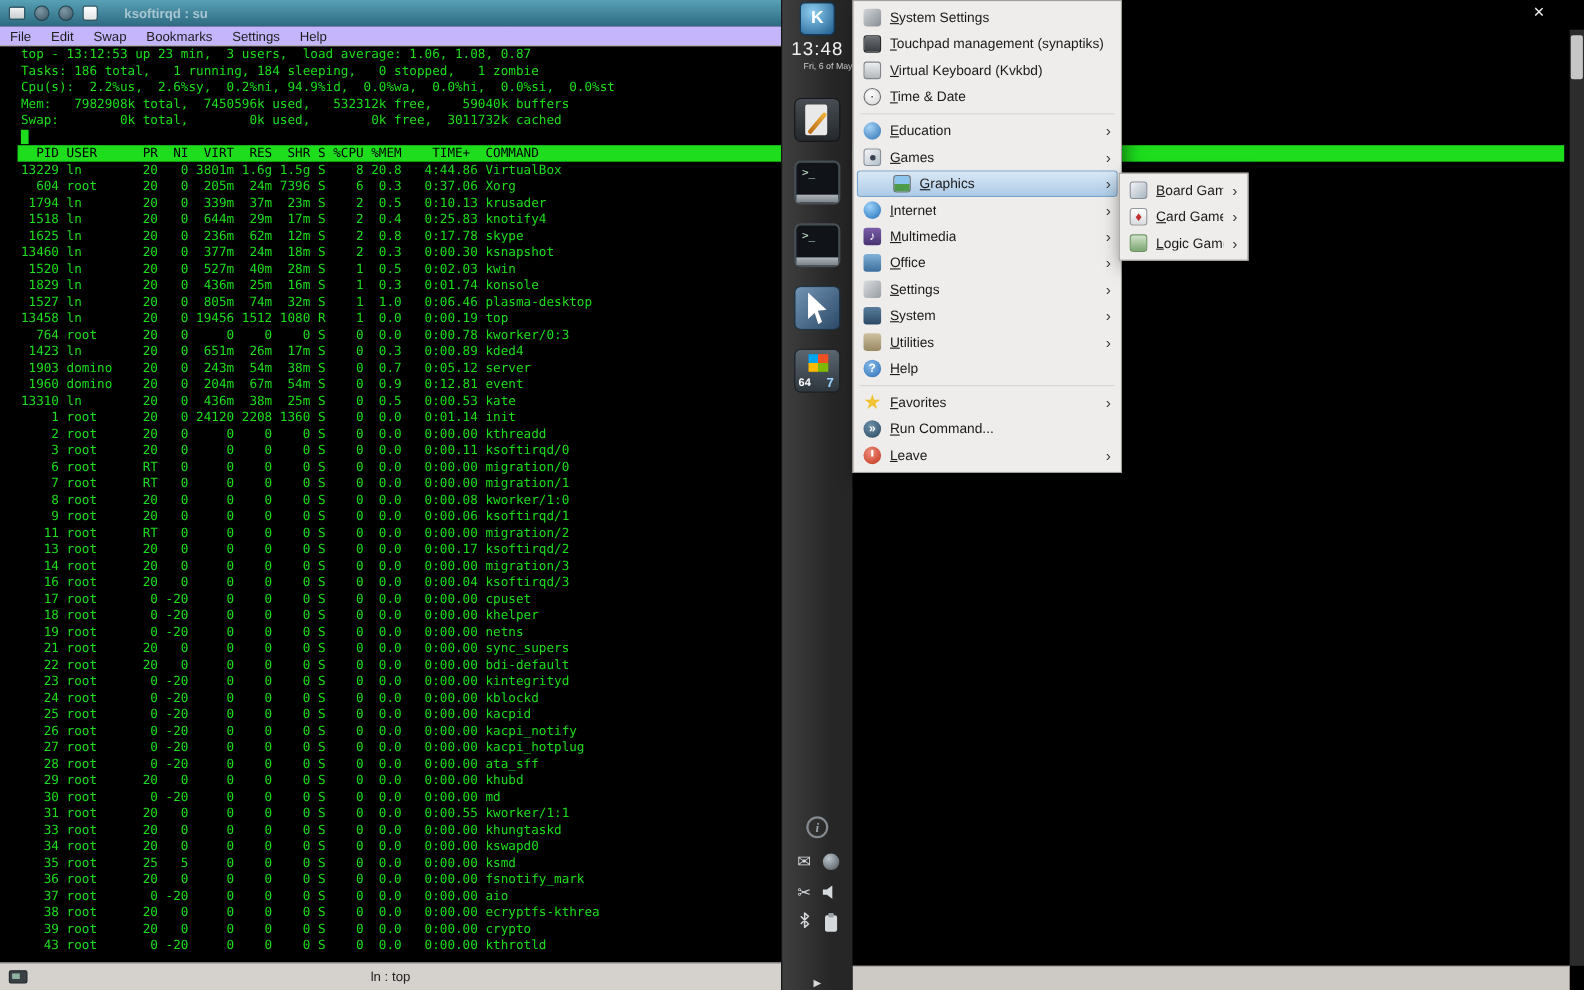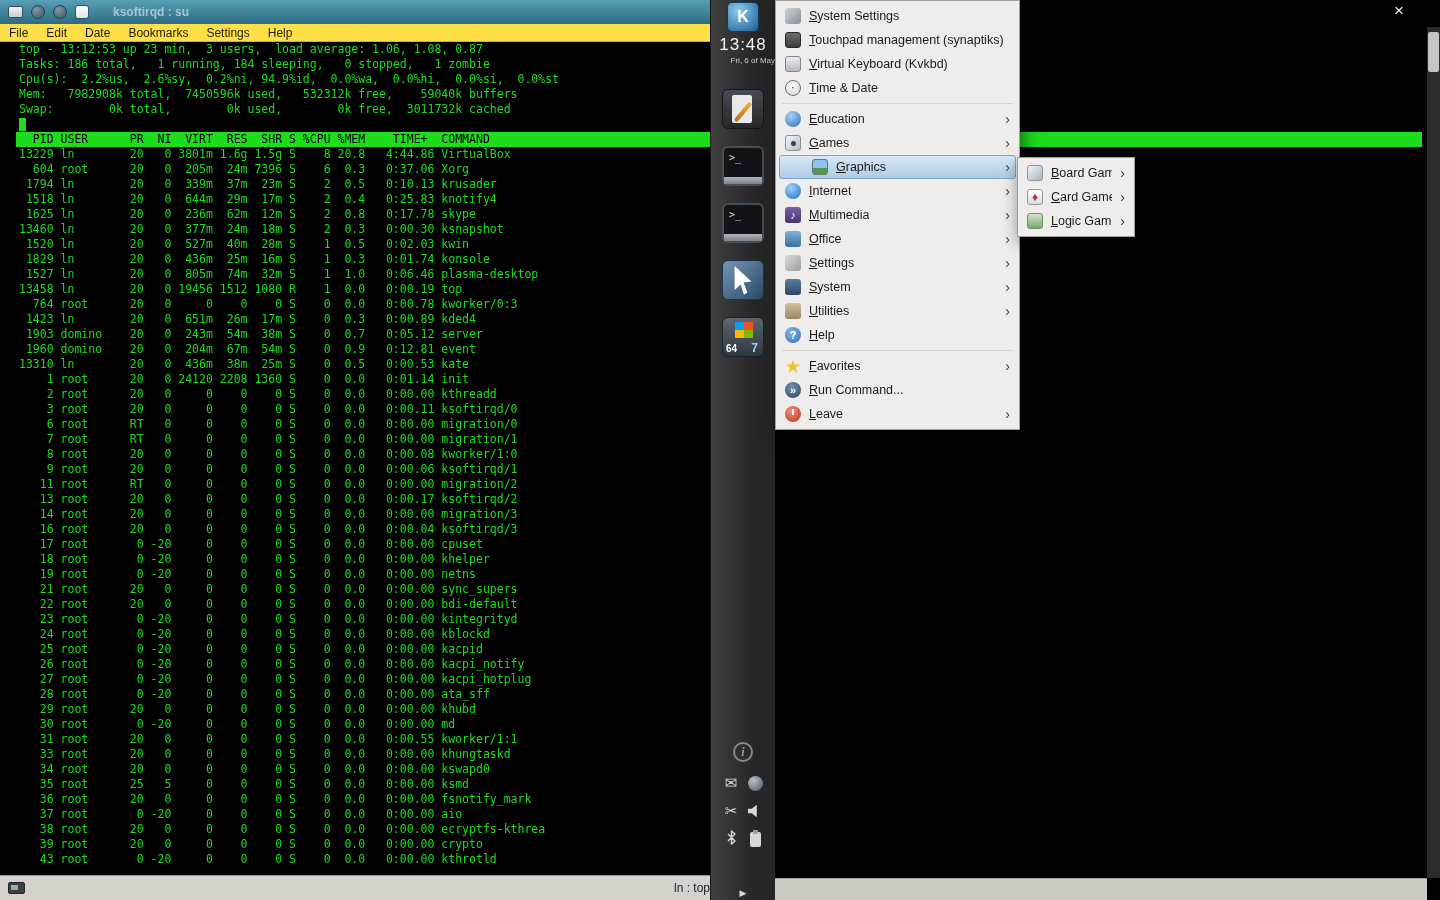--- a/index.html
+++ b/index.html
@@ -8,35 +8,35 @@
   u{text-decoration:underline;}
 
   
   .konsole{position:absolute;left:0;top:0;width:710px;height:900px;background:#000;z-index:2;}
   .titlebar{height:24px;background:linear-gradient(#57a0b5,#2d6a81);display:flex;align-items:center;}
   .tb{width:14px;height:14px;margin-left:8px;flex:none;}
   .tb-menu{width:15px;height:12px;background:linear-gradient(#f2f2f2,#c9ced2);border:1px solid #2f4f5c;border-radius:2px;}
   .tb-round{border-radius:50%;background:radial-gradient(circle at 35% 30%,#7e98a4,#3c5864);border:1px solid #24424e;}
   .tb-square{background:linear-gradient(#ffffff,#dfe4e7);border:1px solid #35545f;border-radius:3px;}
   .title-text{margin-left:24px;font-size:12px;font-weight:bold;color:#a7c6d1;}
-  .menubar{height:18px;background:#fde047;border-bottom:1px solid #aeaaa6;display:flex;align-items:center;
+  .menubar{height:18px;background:#c4b5fd;border-bottom:1px solid #aeaaa6;display:flex;align-items:center;
            font-size:12px;color:#1d1d1d;}
   .mbitem{padding:0 9px;cursor:default;}
   .screen{position:absolute;top:42px;left:0;right:0;bottom:25px;overflow:hidden;
           font-family:"DejaVu Sans Mono",monospace;font-size:11.5px;line-height:15px;
           color:#1ddd1d;white-space:pre;padding-left:16px;}
   .tline{height:15px;padding-left:3px;}
   .theader{background:#1ddd1d;color:#000;}
   .tcursor{display:inline-block;width:7px;height:13px;background:#1ddd1d;vertical-align:middle;}
   .statusbar{position:absolute;left:0;right:0;bottom:0;height:25px;background:#d5d1cd;
              border-top:1px solid #96928e;font-size:12px;color:#222;}
   .sb-icon{position:absolute;left:8px;top:6px;width:17px;height:12px;background:#3a4046;
            border:1px solid #20262b;border-radius:2px;}
   .sb-icon::after{content:"";position:absolute;left:2px;top:2px;width:7px;height:5px;background:#8fb3a0;}
-  .sb-text{position:absolute;left:0;right:0;top:5px;text-align:right;}
+  .sb-text{position:absolute;left:0;right:0;top:5px;text-align:center;}
 
   
   .panel{position:absolute;left:710px;top:0;width:65px;height:900px;z-index:3;
          background:linear-gradient(90deg,#3f3f3f,#262626 70%);border-left:1px solid #161616;}
   .kickoff{width:32px;height:30px;margin:2px auto 0;border-radius:5px;cursor:pointer;
            background:radial-gradient(circle at 35% 28%,#8ecdf0,#1d5c8d);border:1px solid #0e3c60;
            display:flex;align-items:center;justify-content:center;color:#fff;font-weight:bold;font-size:16px;}
   .clock{margin-top:3px;text-align:center;color:#f2f2f2;font-size:17px;letter-spacing:1px;}
   .clock-date{text-align:right;color:#cfcfcf;font-size:8px;margin-top:1px;}
   .launchers{position:absolute;top:86px;left:0;right:0;}
@@ -138,21 +138,21 @@
   <div class="titlebar">
     <span class="tb tb-menu"></span>
     <span class="tb tb-round"></span>
     <span class="tb tb-round"></span>
     <span class="tb tb-square"></span>
     <span class="title-text">ksoftirqd : su</span>
   </div>
   <div class="menubar">
       <span class="mbitem">File</span>
       <span class="mbitem">Edit</span>
-      <span class="mbitem">Date</span>
+      <span class="mbitem">Swap</span>
       <span class="mbitem">Bookmarks</span>
       <span class="mbitem">Settings</span>
       <span class="mbitem">Help</span>
     </div>
   <div class="screen"><div class="tline">top - 13:12:53 up 23 min,  3 users,  load average: 1.06, 1.08, 0.87</div><div class="tline">Tasks: 186 total,   1 running, 184 sleeping,   0 stopped,   1 zombie</div><div class="tline">Cpu(s):  2.2%us,  2.6%sy,  0.2%ni, 94.9%id,  0.0%wa,  0.0%hi,  0.0%si,  0.0%st</div><div class="tline">Mem:   7982908k total,  7450596k used,   532312k free,    59040k buffers</div><div class="tline">Swap:        0k total,        0k used,        0k free,  3011732k cached</div><div class="tline"><span class="tcursor"></span></div><div class="tline theader">  PID USER      PR  NI  VIRT  RES  SHR S %CPU %MEM    TIME+  COMMAND</div><div class="tline">13229 ln        20   0 3801m 1.6g 1.5g S    8 20.8   4:44.86 VirtualBox</div><div class="tline">  604 root      20   0  205m  24m 7396 S    6  0.3   0:37.06 Xorg</div><div class="tline"> 1794 ln        20   0  339m  37m  23m S    2  0.5   0:10.13 krusader</div><div class="tline"> 1518 ln        20   0  644m  29m  17m S    2  0.4   0:25.83 knotify4</div><div class="tline"> 1625 ln        20   0  236m  62m  12m S    2  0.8   0:17.78 skype</div><div class="tline">13460 ln        20   0  377m  24m  18m S    2  0.3   0:00.30 ksnapshot</div><div class="tline"> 1520 ln        20   0  527m  40m  28m S    1  0.5   0:02.03 kwin</div><div class="tline"> 1829 ln        20   0  436m  25m  16m S    1  0.3   0:01.74 konsole</div><div class="tline"> 1527 ln        20   0  805m  74m  32m S    1  1.0   0:06.46 plasma-desktop</div><div class="tline">13458 ln        20   0 19456 1512 1080 R    1  0.0   0:00.19 top</div><div class="tline">  764 root      20   0     0    0    0 S    0  0.0   0:00.78 kworker/0:3</div><div class="tline"> 1423 ln        20   0  651m  26m  17m S    0  0.3   0:00.89 kded4</div><div class="tline"> 1903 domino    20   0  243m  54m  38m S    0  0.7   0:05.12 server</div><div class="tline"> 1960 domino    20   0  204m  67m  54m S    0  0.9   0:12.81 event</div><div class="tline">13310 ln        20   0  436m  38m  25m S    0  0.5   0:00.53 kate</div><div class="tline">    1 root      20   0 24120 2208 1360 S    0  0.0   0:01.14 init</div><div class="tline">    2 root      20   0     0    0    0 S    0  0.0   0:00.00 kthreadd</div><div class="tline">    3 root      20   0     0    0    0 S    0  0.0   0:00.11 ksoftirqd/0</div><div class="tline">    6 root      RT   0     0    0    0 S    0  0.0   0:00.00 migration/0</div><div class="tline">    7 root      RT   0     0    0    0 S    0  0.0   0:00.00 migration/1</div><div class="tline">    8 root      20   0     0    0    0 S    0  0.0   0:00.08 kworker/1:0</div><div class="tline">    9 root      20   0     0    0    0 S    0  0.0   0:00.06 ksoftirqd/1</div><div class="tline">   11 root      RT   0     0    0    0 S    0  0.0   0:00.00 migration/2</div><div class="tline">   13 root      20   0     0    0    0 S    0  0.0   0:00.17 ksoftirqd/2</div><div class="tline">   14 root      20   0     0    0    0 S    0  0.0   0:00.00 migration/3</div><div class="tline">   16 root      20   0     0    0    0 S    0  0.0   0:00.04 ksoftirqd/3</div><div class="tline">   17 root       0 -20     0    0    0 S    0  0.0   0:00.00 cpuset</div><div class="tline">   18 root       0 -20     0    0    0 S    0  0.0   0:00.00 khelper</div><div class="tline">   19 root       0 -20     0    0    0 S    0  0.0   0:00.00 netns</div><div class="tline">   21 root      20   0     0    0    0 S    0  0.0   0:00.00 sync_supers</div><div class="tline">   22 root      20   0     0    0    0 S    0  0.0   0:00.00 bdi-default</div><div class="tline">   23 root       0 -20     0    0    0 S    0  0.0   0:00.00 kintegrityd</div><div class="tline">   24 root       0 -20     0    0    0 S    0  0.0   0:00.00 kblockd</div><div class="tline">   25 root       0 -20     0    0    0 S    0  0.0   0:00.00 kacpid</div><div class="tline">   26 root       0 -20     0    0    0 S    0  0.0   0:00.00 kacpi_notify</div><div class="tline">   27 root       0 -20     0    0    0 S    0  0.0   0:00.00 kacpi_hotplug</div><div class="tline">   28 root       0 -20     0    0    0 S    0  0.0   0:00.00 ata_sff</div><div class="tline">   29 root      20   0     0    0    0 S    0  0.0   0:00.00 khubd</div><div class="tline">   30 root       0 -20     0    0    0 S    0  0.0   0:00.00 md</div><div class="tline">   31 root      20   0     0    0    0 S    0  0.0   0:00.55 kworker/1:1</div><div class="tline">   33 root      20   0     0    0    0 S    0  0.0   0:00.00 khungtaskd</div><div class="tline">   34 root      20   0     0    0    0 S    0  0.0   0:00.00 kswapd0</div><div class="tline">   35 root      25   5     0    0    0 S    0  0.0   0:00.00 ksmd</div><div class="tline">   36 root      20   0     0    0    0 S    0  0.0   0:00.00 fsnotify_mark</div><div class="tline">   37 root       0 -20     0    0    0 S    0  0.0   0:00.00 aio</div><div class="tline">   38 root      20   0     0    0    0 S    0  0.0   0:00.00 ecryptfs-kthrea</div><div class="tline">   39 root      20   0     0    0    0 S    0  0.0   0:00.00 crypto</div><div class="tline">   43 root       0 -20     0    0    0 S    0  0.0   0:00.00 kthrotld</div></div>
   <div class="statusbar">
     <span class="sb-icon"></span>
     <span class="sb-text">ln : top</span>
   </div>
 </div>

